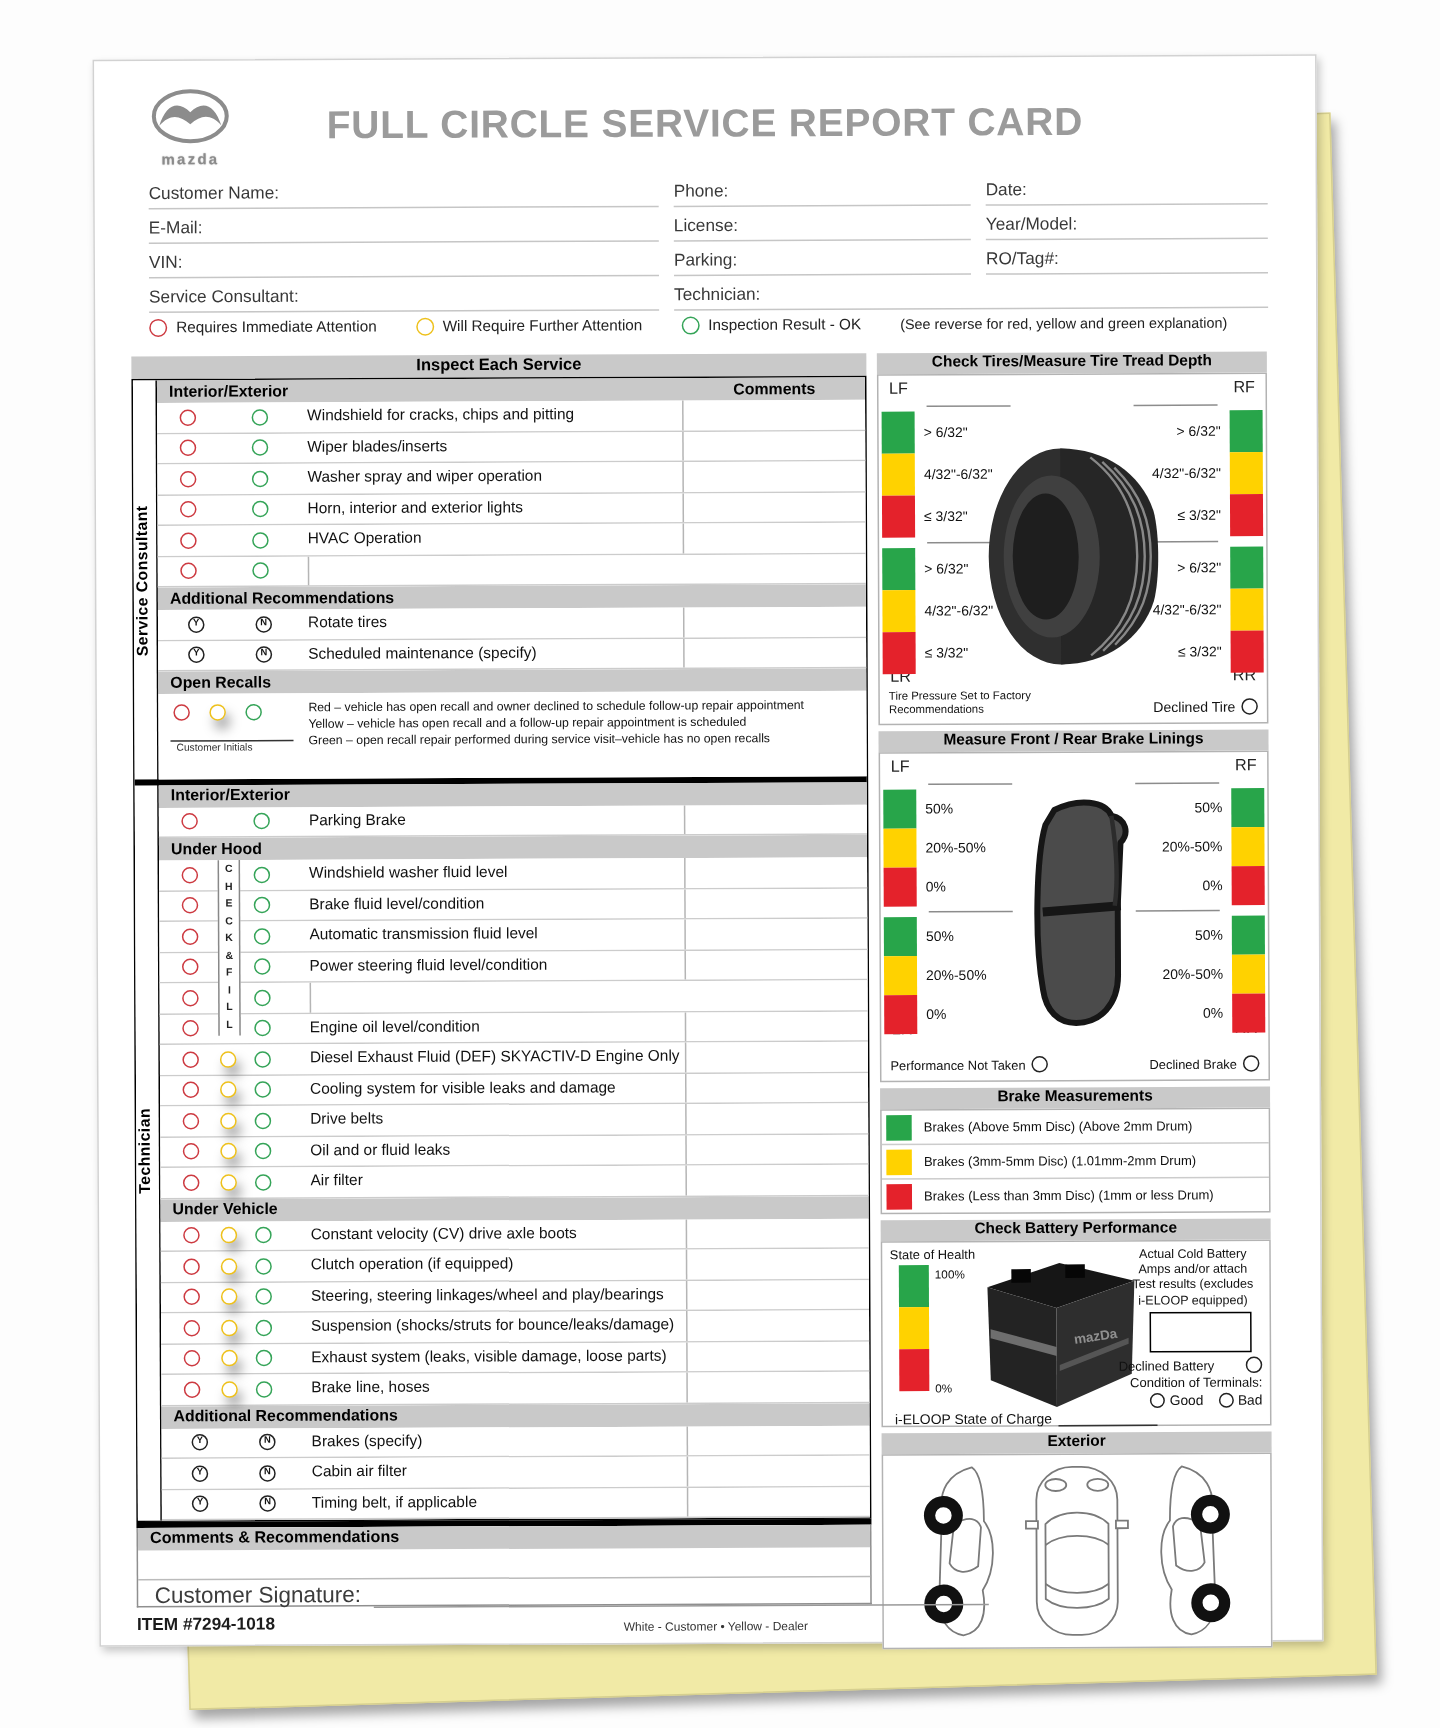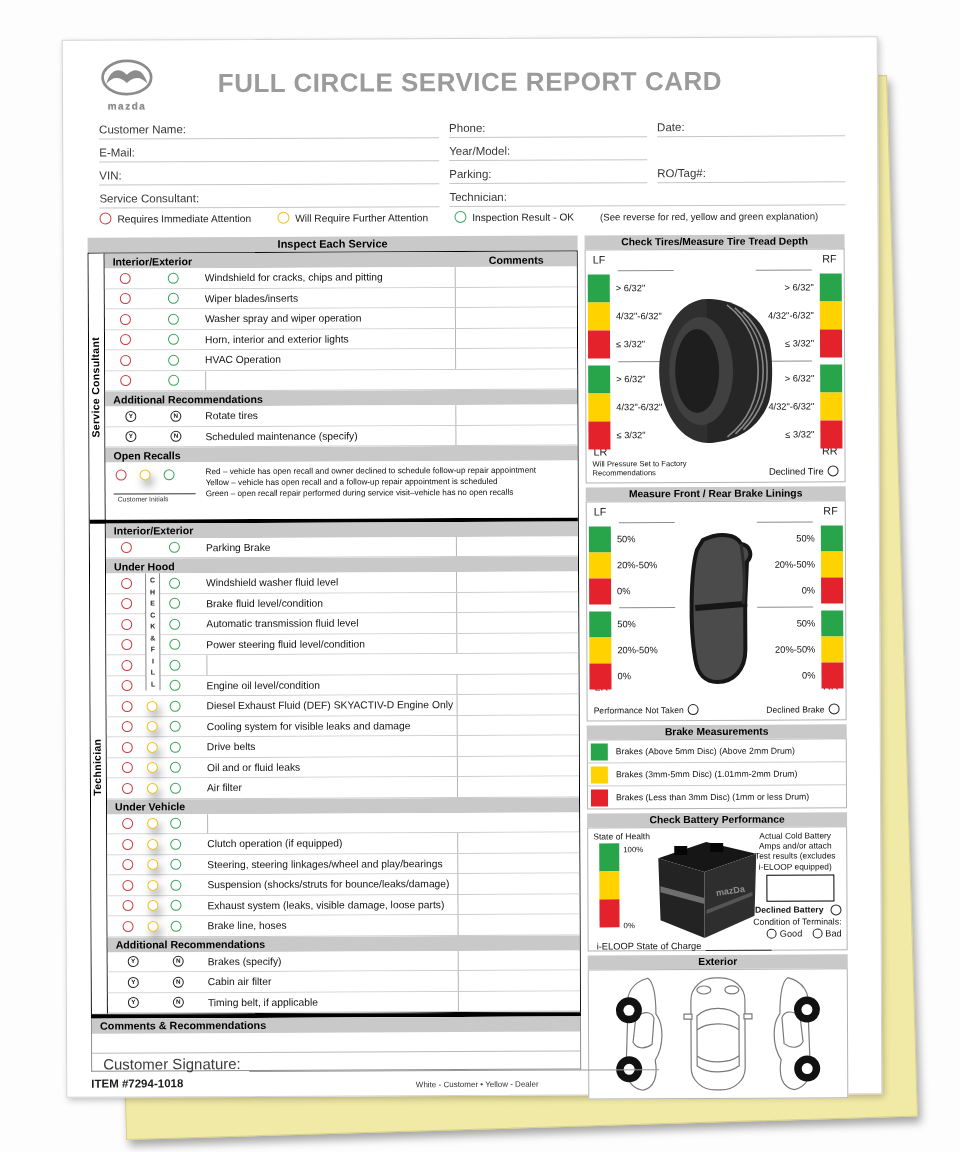--- a/index.html
+++ b/index.html
@@ -92,21 +92,21 @@
   .bmt{font-size:8.7px;color:#111;padding-left:8px;white-space:nowrap}
   .batbox{height:122px}
   .soh{position:absolute;left:5px;top:3px;font-size:8.6px;color:#111}
   .sbar{position:absolute;left:11px;top:15px;width:20px}
   .sbar div{height:28px}
   .pct100{position:absolute;left:35px;top:17px;font-size:7.8px;color:#111}
   .pct0{position:absolute;left:35px;top:93px;font-size:7.8px;color:#111}
   .battsvg{position:absolute;left:56px;top:2px}
   .btxt{position:absolute;right:3px;top:3px;width:96px;font-size:8.4px;line-height:10.2px;text-align:center;color:#111}
   .bbox{position:absolute;right:12px;top:47px;width:66px;height:25px;border:1.3px solid #000;background:#fff}
-  .bdecl{position:absolute;right:5px;top:77px;font-size:8.7px;font-weight:bold;color:#111;display:flex;align-items:flex-start;gap:7px}
+  .bdecl{position:absolute;right:5px;top:77px;font-size:8.7px;font-weight:normal;color:#111;display:flex;align-items:center;gap:21px}
   .bterm{position:absolute;right:5px;top:89px;font-size:8.7px;color:#111}
   .bgb{position:absolute;right:5px;top:101px;display:flex;gap:10px;font-size:9.2px;color:#111}
   .opt{display:flex;align-items:center;gap:3px}
   .ieloop{position:absolute;left:8px;top:112px;font-size:9.3px;color:#111;display:flex;align-items:flex-end}
   .ieline{width:66px;border-bottom:1px solid #333;height:10px;margin-left:4px}
   .extbox{height:128px;display:flex;align-items:center;justify-content:center}
   
   .sigrow{position:absolute;left:36px;top:1015px;width:556px;display:flex;align-items:flex-end}
   .siglabel{font-size:15px;color:#3c3c3c}
   .sigline{flex:1;border-bottom:1.2px solid #999;height:14px;margin-left:8px}
@@ -138,20 +138,23 @@
           </div>
           <div class="custcell">
             <span class="custlabel">Date:</span>
           </div>
         </div>
         <div class="custrow">
           <div class="custcell">
             <span class="custlabel">E-Mail:</span>
           </div>
           <div class="custcell">
+            <span class="custlabel">License:</span>
+          </div>
+          <div class="custcell">
             <span class="custlabel">Year/Model:</span>
           </div>
         </div>
         <div class="custrow">
           <div class="custcell">
             <span class="custlabel">VIN:</span>
           </div>
           <div class="custcell">
             <span class="custlabel">Parking:</span>
           </div>
@@ -410,20 +413,21 @@
               <div class="subbar">
                 <span class="sbt">Under Vehicle</span>
               </div>
               <div class="secwrap">
                 <div class="irow">
                   <div class="marks">
                     <span class="mk red" style="left: 15px;"></span>
                     <span class="mk yellow" style="left: 40px;"></span>
                     <span class="mk green" style="left: 63px;"></span>
                   </div>
+                  <div class="ilbl">Constant velocity (CV) drive axle boots</div>
                   <div class="ccol"></div>
                 </div>
                 <div class="irow">
                   <div class="marks">
                     <span class="mk red" style="left: 15px;"></span>
                     <span class="mk yellow" style="left: 40px;"></span>
                     <span class="mk green" style="left: 63px;"></span>
                   </div>
                   <div class="ilbl">Clutch operation (if equipped)</div>
                   <div class="ccol"></div>
@@ -572,21 +576,21 @@
             <path d="M50 3 C80 3 104 20 112 45 C116 60 116 90 112 105 C104 130 80 147 50 147 Z" fill="#262626"></path>
             <ellipse cx="44" cy="75" rx="32" ry="54" fill="#404040"></ellipse>
             <ellipse cx="40" cy="75" rx="22" ry="42" fill="#1e1e1e"></ellipse>
             <g stroke="#9a9a9a" stroke-width="1.6" fill="none" opacity=".85">
               <path d="M70 9 C92 26 101 48 101 75 C101 102 92 124 70 141"></path>
               <path d="M78 12 C98 30 106 50 106 75 C106 100 98 120 78 138"></path>
               <path d="M86 16 C104 34 110 52 110 75 C110 98 104 116 86 134"></path>
             </g>
           </svg>
           <div class="tfoot">
-            <span class="tfl">Will Pressure Set to Factory Recommendations</span>
+            <span class="tfl">Tire Pressure Set to Factory Recommendations</span>
             <span class="tfr">
               <span>Declined Tire</span>
               <span class="oc"></span>
             </span>
           </div>
         </div>
         <div class="rhdr">Measure Front / Rear Brake Linings</div>
         <div class="rbox brakebox">
           <span class="cnr tl">LF</span>
           <span class="cnr tr">RF</span>

